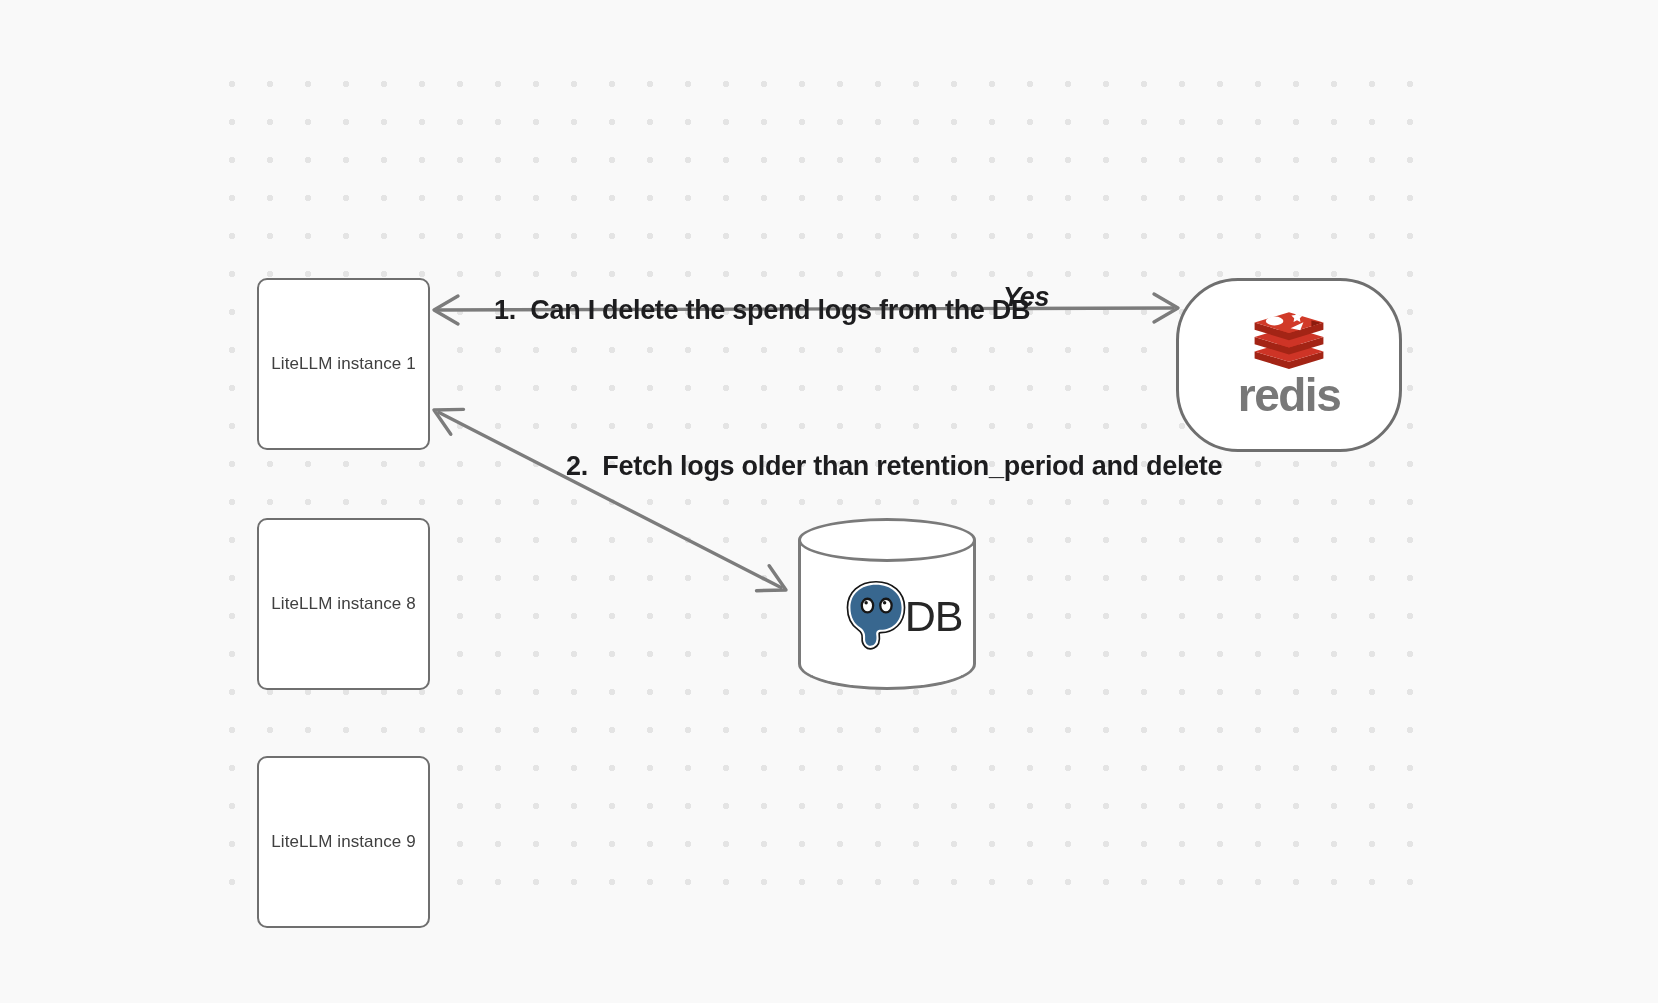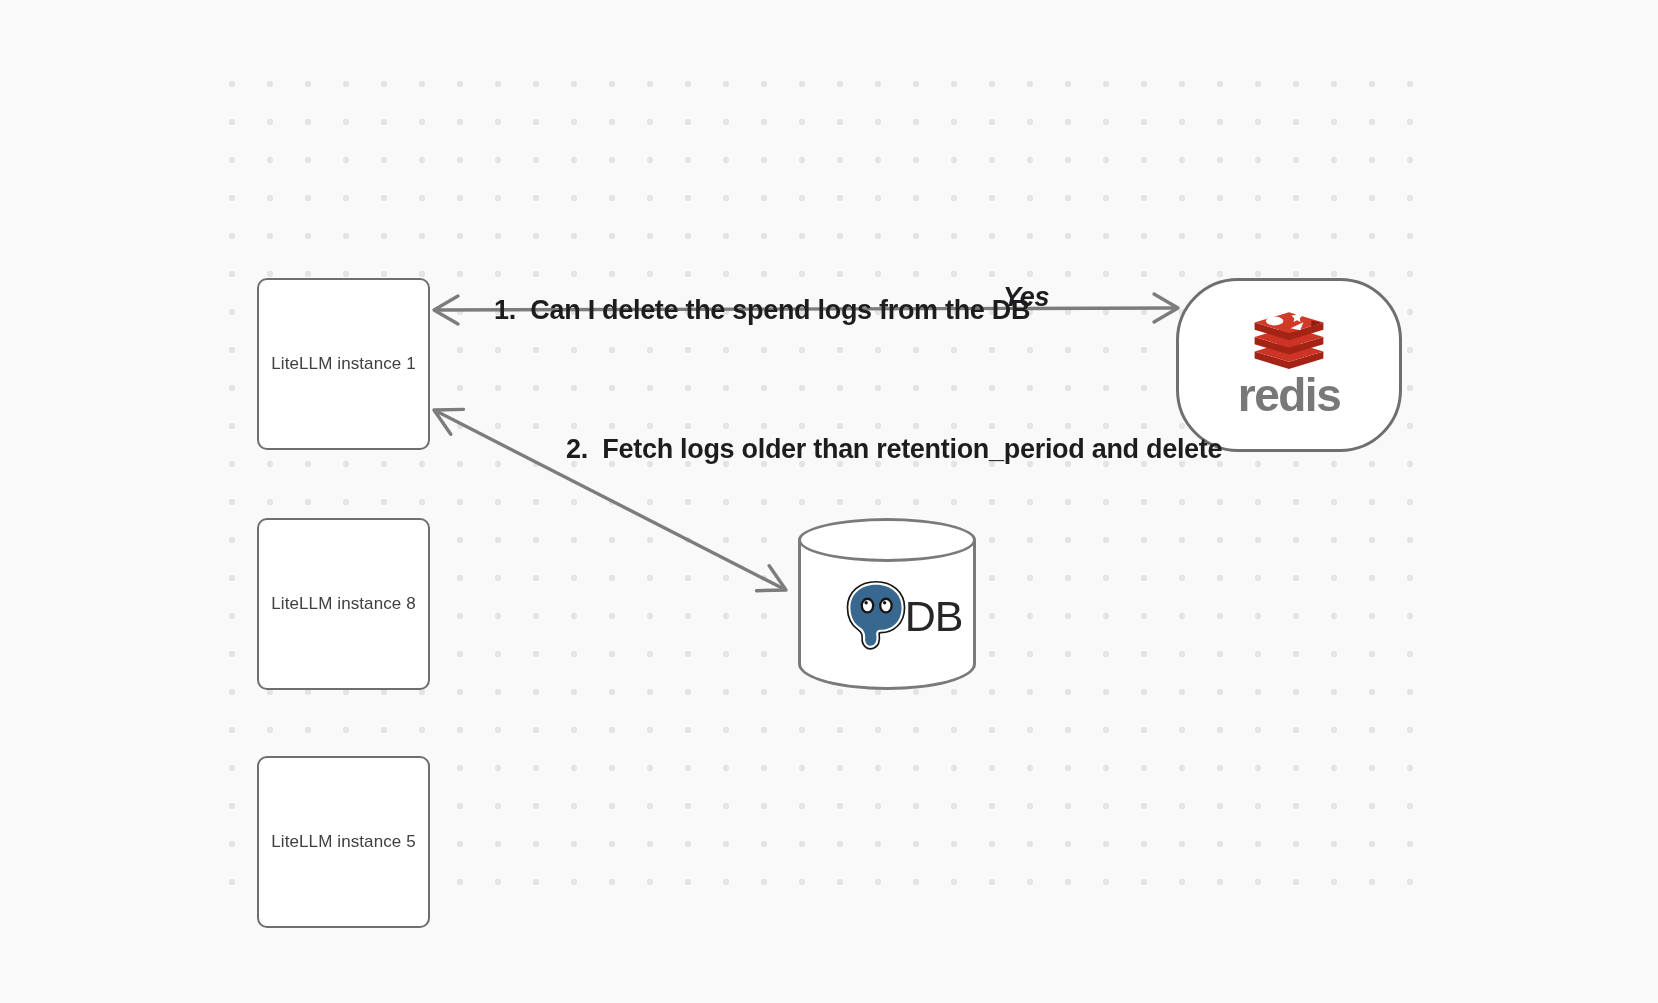--- a/index.html
+++ b/index.html
@@ -57,21 +57,21 @@
   }
   .db-label { font-size:43px; color:#262626; letter-spacing:-1px; margin-left:-7px; }
 
   .edge-label {
     position:absolute; z-index:6;
     font-size:27px; font-weight:700; color:#1d1d1f;
     letter-spacing:-0.3px; white-space:pre; line-height:1;
   }
   .lbl-q1  { left:494px;  top:297px; }
   .lbl-yes { left:1003px; top:284px;font-style:italic; }
-  .lbl-q2  { left:566px;  top:436px; }
+  .lbl-q2  { left:566px;  top:453px; }
 
   svg.arrows { position:absolute; left:0; top:0; z-index:2; }
 </style>
 </head>
 <body>
 
 <div class="dot-grid"></div>
 
 <svg class="arrows" width="1658" height="1003" viewBox="0 0 1658 1003">
   <g fill="none" stroke="#7c7c7c" stroke-width="3.4" stroke-linecap="round" stroke-linejoin="round">
@@ -86,21 +86,21 @@
   </g>
 </svg>
 
 <div class="node inst-box b1">
   <span class="inst-label">LiteLLM instance 1</span>
 </div>
 <div class="node inst-box b2">
   <span class="inst-label">LiteLLM instance 8</span>
 </div>
 <div class="node inst-box b3">
-  <span class="inst-label">LiteLLM instance 5</span>
+  <span class="inst-label">LiteLLM instance 9</span>
 </div>
 
 <div class="node redis-node">
   <svg width="80" height="58" viewBox="0 0 100 72">
 
     <g>
       <path d="M7,49 L50,62 L93,49 L93,58 L50,71 L7,58 Z" fill="#a32415"></path>
       <path d="M50,36 L93,49 L50,62 L7,49 Z" fill="#ce3426"></path>
     </g>
 

